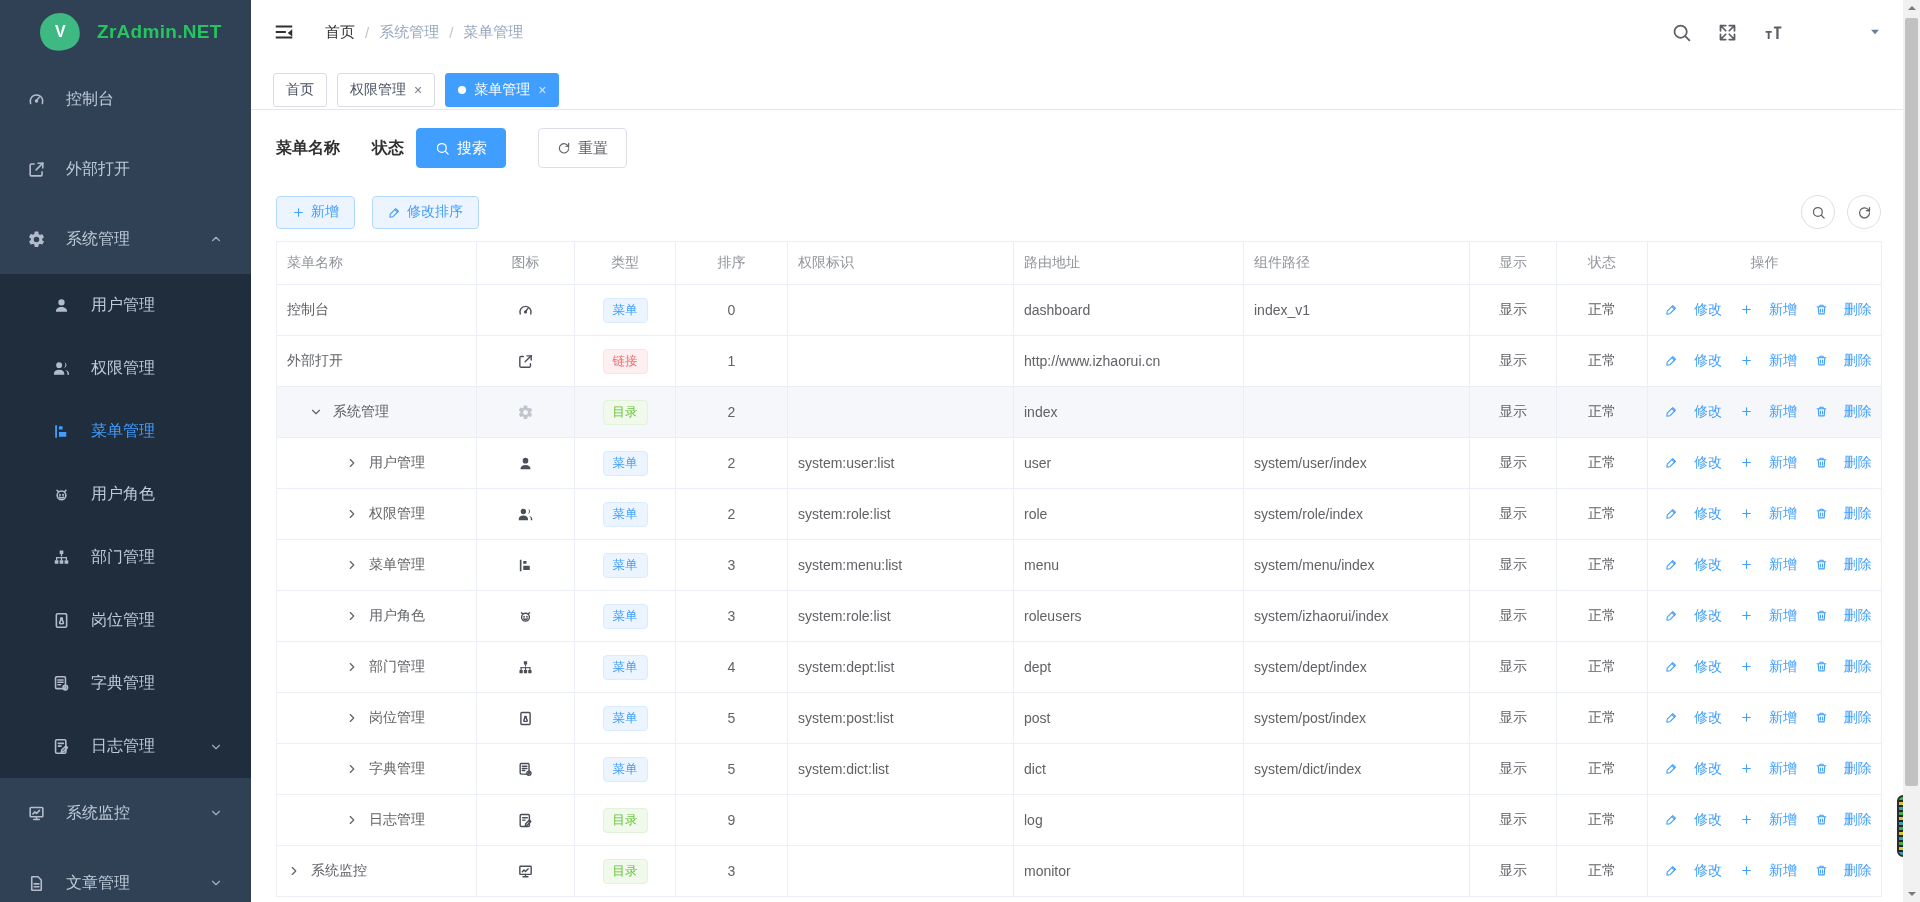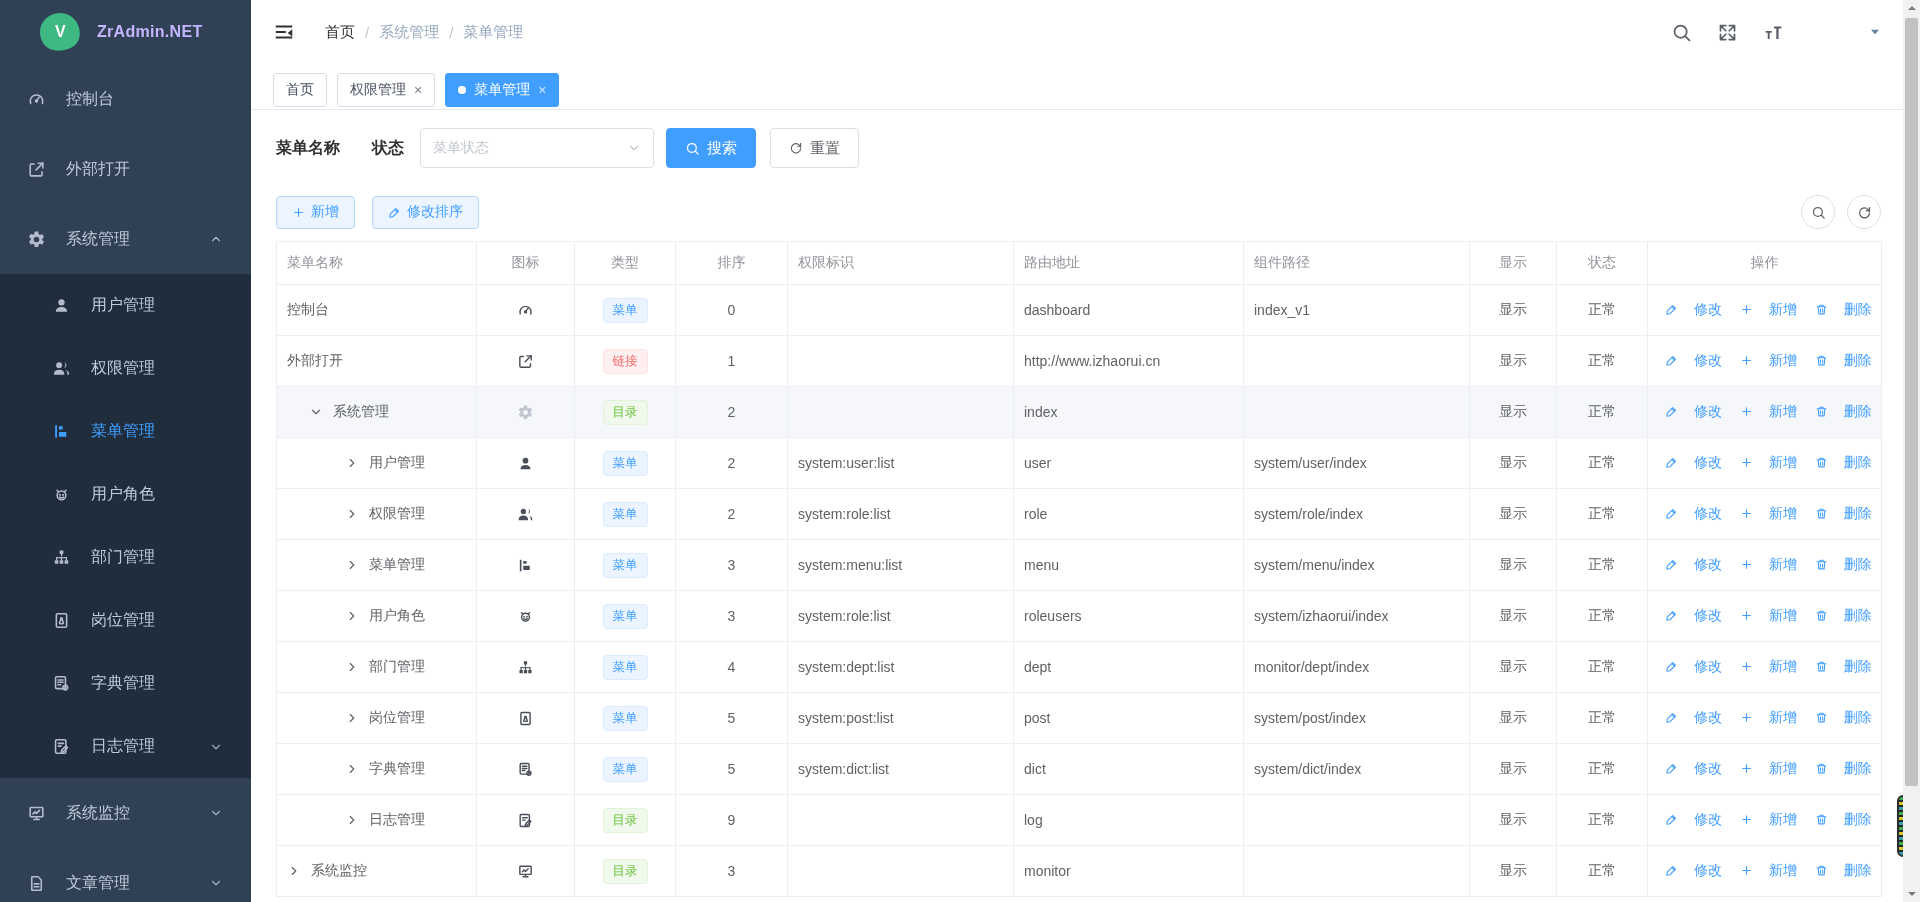--- a/index.html
+++ b/index.html
@@ -4,21 +4,21 @@
 <style>
   * { box-sizing: border-box; margin: 0; padding: 0; }
   html,body { width:1920px; height:902px; overflow:hidden; }
   body { font-family:"Liberation Sans","DejaVu Sans",sans-serif; font-size:14px; color:#606266; background:#fff; position:relative; }
 
   
   .sidebar { position:absolute; left:0; top:0; bottom:0; width:251px; background:#304156; z-index:5; }
   .logo-row { height:64px; display:flex; align-items:center; padding-left:40px; gap:17px; }
   .logo-blob { width:40px; height:38px; background:#3eb983; border-radius:52% 48% 58% 42% / 50% 55% 45% 50%; transform:rotate(8deg); display:flex; align-items:center; justify-content:center; }
   .logo-blob span { color:#fff; font-weight:bold; font-size:16px; transform:rotate(-8deg); }
-  .logo-text { color:#c4b5fd; font-weight:bold; font-size:16px; letter-spacing:.3px; }
+  .logo-text { color:#22c55e; font-weight:bold; font-size:19px; letter-spacing:.3px; }
   .menu { margin-top:0; }
   .side-item { position:relative; height:70px; display:flex; align-items:center; padding-left:27px; gap:20px; color:#bfcbd9; font-size:16px; cursor:pointer; }
   .side-item.sub { background:#1f2d3d; height:63px; padding-left:52px; }
   .side-item.active { color:#409eff; }
   .s-icon { width:19px; height:19px; color:#b4bccc; flex:0 0 auto; display:inline-flex; }
   .side-item.active .s-icon { color:#409eff; }
   .s-icon svg { width:100%; height:100%; }
   .s-arrow { position:absolute; right:28px; width:14px; height:14px; color:#bfcbd9; opacity:.8; }
   .s-arrow svg { width:100%; height:100%; }
 
@@ -54,21 +54,21 @@
   .filter-label { font-weight:bold; color:#303133; font-size:16px; }
   .text-input { margin-left:34px; width:197px; height:40px; border:1px solid #dcdfe6; border-radius:4px; padding:0 14px; font-size:14px; color:#606266; outline:none; font-family:inherit; }
   .text-input::placeholder { color:#c0c4cc; }
   .status-label { margin-left:32px; }
   .select { margin-left:16px; width:234px; height:40px; border:1px solid #dcdfe6; border-radius:4px; display:flex; align-items:center; padding:0 12px; color:#c0c4cc; cursor:pointer; }
   .select .sel-arrow { margin-left:auto; width:14px; height:14px; color:#c0c4cc; display:inline-flex; }
   .select .sel-arrow svg { width:100%; height:100%; }
   .btn { height:40px; border-radius:4px; border:1px solid #dcdfe6; background:#fff; color:#606266; font-size:15px; display:inline-flex; align-items:center; gap:7px; padding:0 18px; cursor:pointer; font-family:inherit; }
   .btn svg { width:14px; height:14px; }
   .btn-primary { background:#409eff; border-color:#409eff; color:#fff; margin-left:12px; }
-  .btn-reset { margin-left:14px; }
+  .btn-reset { margin-left:32px; }
 
   .toolbar { margin-top:27px; display:flex; align-items:center; }
   .btn-plain { height:33px; font-size:14px; background:#ecf5ff; border:1px solid #b3d8ff; color:#409eff; padding:0 15px; border-radius:4px; display:inline-flex; align-items:center; gap:6px; cursor:pointer; font-family:inherit; }
   .btn-plain + .btn-plain { margin-left:17px; }
   .btn-plain svg { width:13px; height:13px; }
   .toolbar-right { margin-left:auto; display:flex; gap:12px; }
   .circle-btn { width:34px; height:34px; border-radius:50%; border:1px solid #dcdfe6; background:#fff; color:#606266; display:inline-flex; align-items:center; justify-content:center; cursor:pointer; }
   .circle-btn svg { width:15px; height:15px; }
 
   
@@ -330,28 +330,20 @@
     <span class="tab-dot"></span>
     <span>菜单管理</span>
     <span class="tab-close">×</span>
   </span>
     </div>
 
   <div class="content">
     <div class="filter-row">
       <label class="filter-label">菜单名称</label>
       <label class="filter-label status-label">状态</label>
-      <div class="select">
-        <span>菜单状态</span>
-        <span class="sel-arrow">
-            <svg viewBox="0 0 24 24" fill="none" stroke="currentColor" stroke-width="2" stroke-linecap="round" stroke-linejoin="round">
-              <path d="m6 9 6 6 6-6"></path>
-            </svg>
-          </span>
-      </div>
       <button class="btn btn-primary">
         <span class="op-ic" style="width:15px;height:15px;">
             <svg viewBox="0 0 24 24" fill="none" stroke="currentColor" stroke-width="2" stroke-linecap="round" stroke-linejoin="round">
               <circle cx="11" cy="11" r="7"></circle>
               <line x1="16.5" y1="16.5" x2="21" y2="21"></line>
             </svg>
           </span>
         <span>搜索</span>
       </button>
       <button class="btn btn-reset">
@@ -823,21 +815,21 @@
                     <path d="M9.7 3h4.6v4.6H9.7zM3.5 15.4h4.6V20H3.5zM9.7 15.4h4.6V20H9.7zM15.9 15.4h4.6V20h-4.6z"></path>
                     <path d="M11.2 7.6h1.6v3h-1.6z"></path>
                     <path d="M5 11.5h14v1.5H5z"></path>
                     <path d="M5 11.5h1.6v3.9H5zM11.2 11.5h1.6v3.9h-1.6zM17.4 11.5H19v3.9h-1.6z"></path>
                   </svg>
                 </span></td>
     <td class="center"><span class="tag tag-blue">菜单</span></td>
     <td class="center">4</td>
     <td>system:dept:list</td>
     <td>dept</td>
-    <td>monitor/dept/index</td>
+    <td>system/dept/index</td>
     <td class="center">显示</td>
     <td class="center">正常</td>
     <td class="center ops">
       <a>
                   <span class="op-ic">
                     <svg viewBox="0 0 24 24" fill="none" stroke="currentColor" stroke-width="2" stroke-linecap="round" stroke-linejoin="round">
                       <path d="M14.3 4.8l4.9 4.9L8.9 20l-5.4.6.6-5.4z"></path>
                       <line x1="12.6" y1="6.5" x2="17.5" y2="11.4"></line>
                     </svg>
                   </span>

